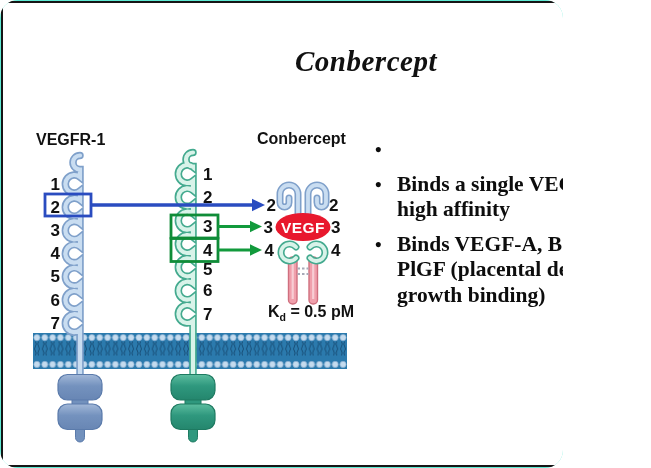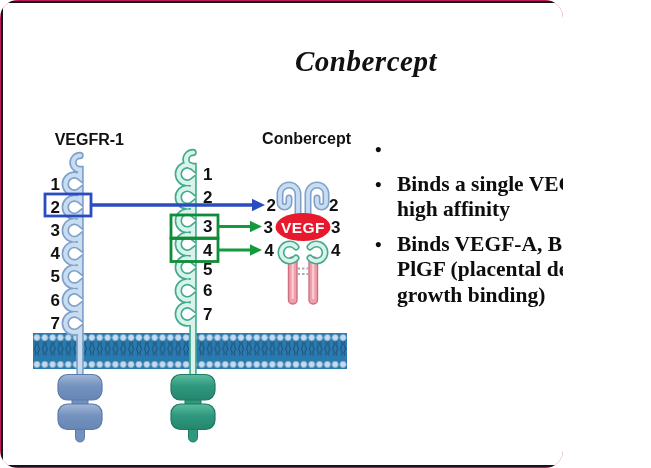--- a/index.html
+++ b/index.html
@@ -1,22 +1,22 @@
 <!DOCTYPE html>
 <html><head>
 <meta charset="utf-8">
 <style>
   html,body{margin:0;padding:0;background:#ffffff;}
-  .frame{position:relative;width:563px;height:468px;background:#be185d;overflow:hidden;
+  .frame{position:relative;width:563px;height:468px;background:#5eead4;overflow:hidden;
          font-family:"Liberation Sans",sans-serif;border-radius:18px;}
   .slide{position:absolute;left:1px;top:1px;width:645px;height:462px;border:2.5px solid #151515;background:#ffffff;}
   .title{position:absolute;left:213px;top:42px;width:300px;text-align:center;
          font-family:"Liberation Serif","DejaVu Serif",serif;font-style:italic;font-weight:bold;
          font-size:29px;color:#111;letter-spacing:.5px;}
-  .col-label{position:absolute;font-weight:bold;font-size:16px;color:#111;text-align:right;}
+  .col-label{position:absolute;font-weight:bold;font-size:16px;color:#111;text-align:left;}
   .lbl-v1{left:33px;top:128px;width:88px;}
   .lbl-v2{left:146px;top:128px;width:88px;}
   .lbl-cb{left:254px;top:127px;width:94px;}
   .diagram-svg{position:absolute;left:0;top:0;}
   .kd{position:absolute;left:250px;top:300px;width:116px;text-align:center;font-weight:bold;
       font-size:16px;color:#111;}
   .kd sub{font-size:10.5px;}
   .bullets{position:absolute;left:372px;top:134px;width:268px;
            font-family:"Liberation Serif","DejaVu Serif",serif;font-weight:bold;
            font-size:21.5px;line-height:25.5px;color:#0d0d0d;}
@@ -147,20 +147,23 @@
 
       <text class="num" x="273" y="208" text-anchor="end">2</text>
       <text class="num" x="270" y="230" text-anchor="end">3</text>
       <text class="num" x="271" y="253" text-anchor="end">4</text>
       <text class="num" x="326" y="208">2</text>
       <text class="num" x="328" y="230">3</text>
       <text class="num" x="328" y="253">4</text>
     </g>
   </svg>
 
+  <div class="kd">
+    <span>K</span><sub>d</sub>&nbsp;<span>= 0.5 pM</span>
+  </div>
 
   <div class="bullets">
     <div class="bullet-item">
       <span class="bullet-dot">•</span>
     </div>
     <div class="bullet-item">
       <span class="bullet-dot">•</span>
       <span class="bullet-text">Binds a single VEGF with
 high affinity</span>
     </div>

